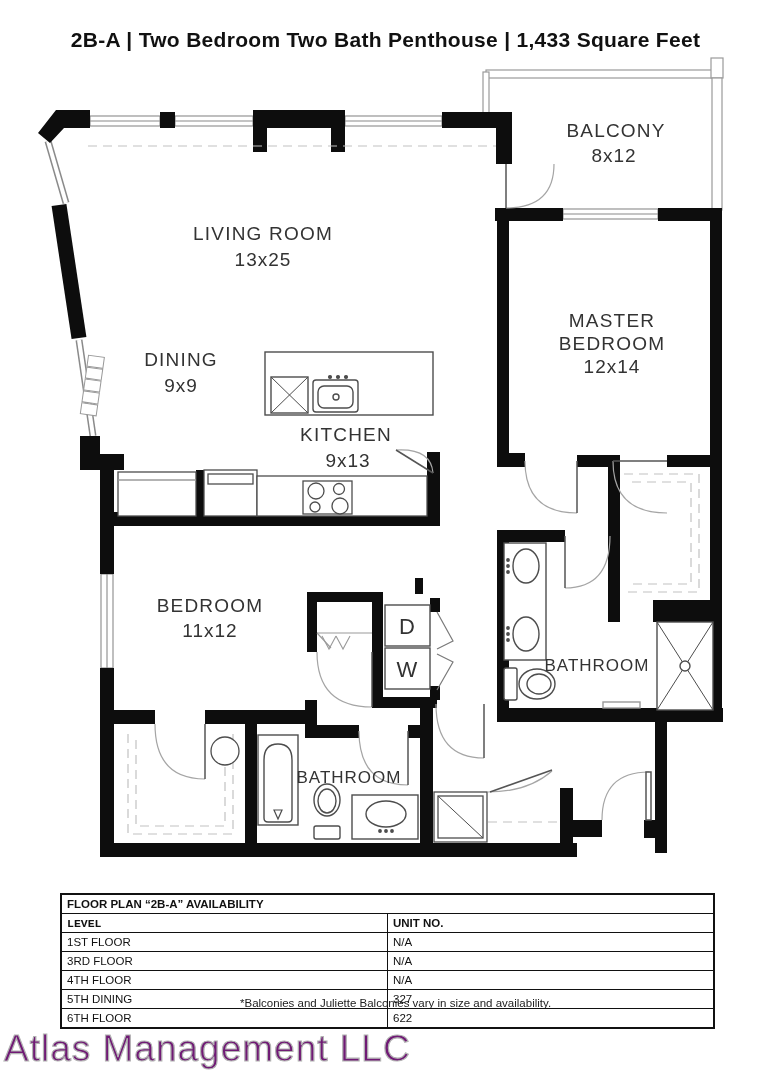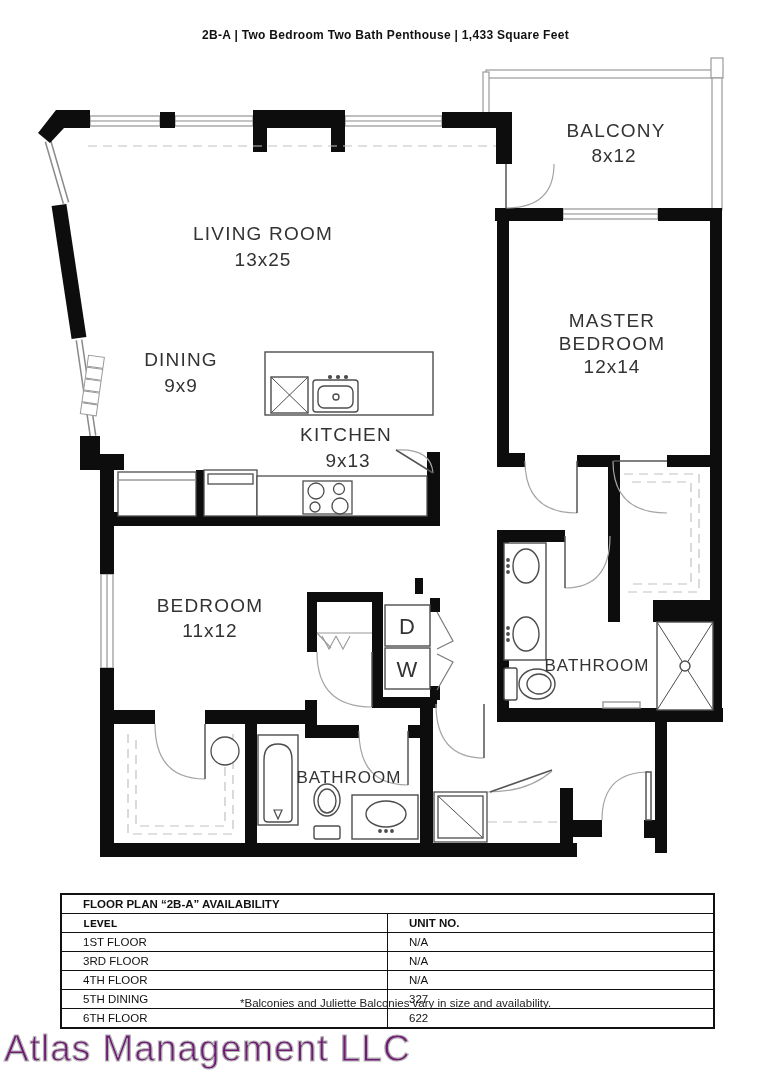--- a/index.html
+++ b/index.html
@@ -1,25 +1,25 @@
 <!DOCTYPE html>
 <html><head>
 <meta charset="utf-8">
 <style>
   html,body{margin:0;padding:0;background:#fff;}
   body{width:771px;height:1080px;position:relative;font-family:"Liberation Sans",sans-serif;overflow:hidden;}
-  .title{position:absolute;top:28px;left:0;width:771px;text-align:center;font-size:12px;font-weight:bold;color:#111;letter-spacing:.3px;}
+  .title{position:absolute;top:28px;left:0;width:771px;text-align:center;font-size:21px;font-weight:bold;color:#111;letter-spacing:.3px;}
   svg{position:absolute;top:0;left:0;}
   svg text{font-family:"Liberation Sans",sans-serif;fill:#333;}
   .room-label{font-size:19px;letter-spacing:1.2px;}
   .room-dims{font-size:19px;letter-spacing:1px;}
   .bath-label{font-size:17px;letter-spacing:1px;}
   .dw-label{font-size:22px;letter-spacing:0;}
   .avail{position:absolute;left:60px;top:893px;width:655px;border-collapse:collapse;border:2px solid #111;table-layout:fixed;z-index:3;background:transparent;}
-  .avail td{border:1px solid #111;font-size:11.5px;height:16px;padding:1px 21px;color:#111;white-space:nowrap;overflow:hidden;}
+  .avail td{border:1px solid #111;font-size:11.5px;height:16px;padding:1px 5px;color:#111;white-space:nowrap;overflow:hidden;}
   .avail td.b{font-weight:bold;}
   .col-level{width:72px;font-family:Liberation Mono, monospace;}
   .watermark{position:absolute;left:4px;top:1028px;font-size:37px;letter-spacing:1px;color:#701a75;-webkit-text-stroke:1.2px #b3b3b3;z-index:1;white-space:nowrap;}
   .disclaimer{position:absolute;left:240px;top:997px;font-size:11.5px;color:#222;z-index:2;white-space:nowrap;}
 </style>
 </head>
 <body>
 
 <div class="title">2B-A  |  Two Bedroom Two Bath Penthouse  |  1,433 Square Feet</div>
 

